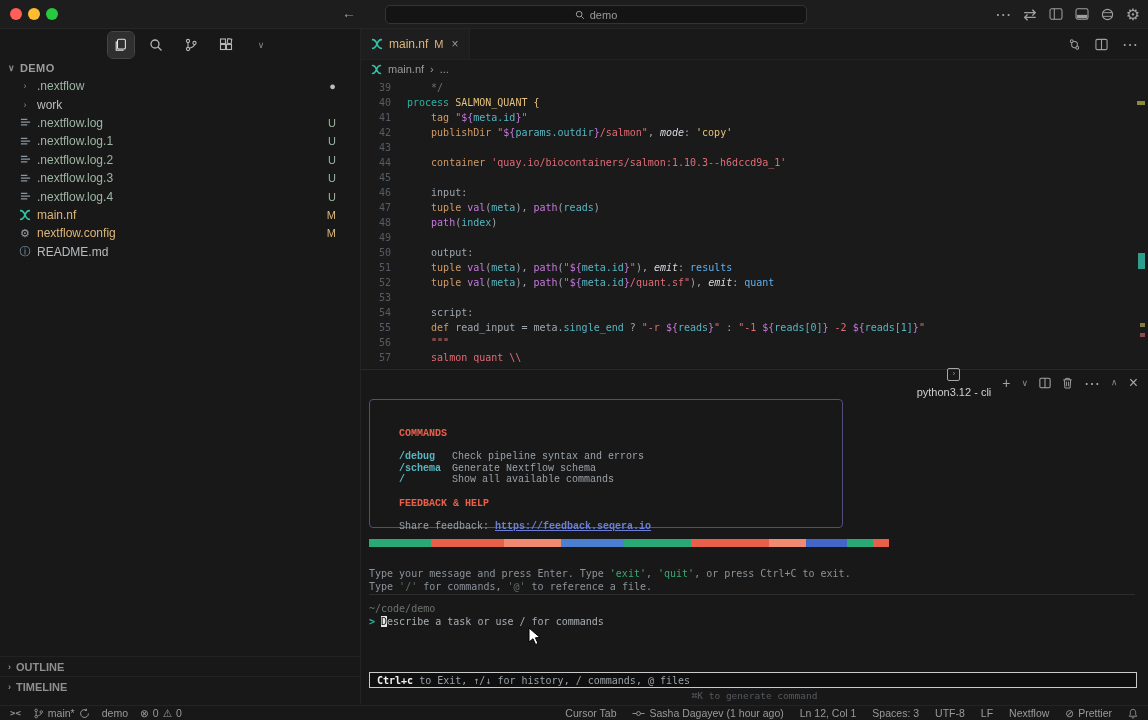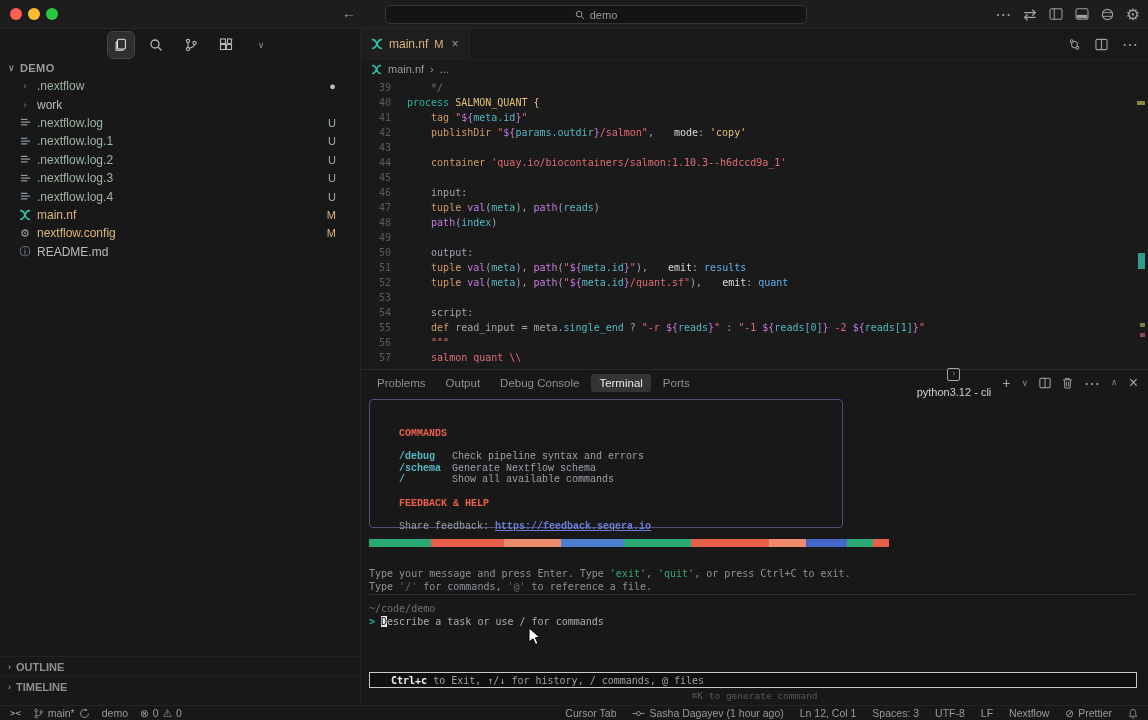--- a/index.html
+++ b/index.html
@@ -35,21 +35,21 @@
   .tab-label{color:#dcb67a;font-size:12px;}
   .tab-dirty{color:#dcb67a;font-size:11px;}
   .tab-close{color:#9a9a9a;font-size:12px;margin-left:2px;}
   .tab-actions{position:absolute;right:10px;top:0;height:30px;display:flex;align-items:center;gap:14px;color:#9f9f9f;}
   .breadcrumb{position:absolute;left:10px;top:34px;display:flex;align-items:center;gap:6px;font-size:11px;color:#9a9a9a;}
   .code{position:absolute;left:0;top:51px;width:787px;height:288px;overflow:hidden;
         font-family:"DejaVu Sans Mono",monospace;font-size:10px;line-height:15px;white-space:pre;}
   .cline{height:15px;display:flex;}
   .cline .ln{width:30px;flex:0 0 30px;text-align:right;color:#565c64;padding-right:16px;}
   .pl{color:#9fa6ad;} .kw{color:#d19a66;} .pk{color:#2bb3a0;} .ty{color:#e5c07b;} .st{color:#e06c75;}
-  .ip{color:#c678dd;} .vr{color:#56b6c2;} .em{color:#d7dae0;margin-left:14px;} .bl{color:#61afef;}
+  .ip{color:#c678dd;} .vr{color:#56b6c2;} .em{color:#d7dae0;font-style:italic;} .bl{color:#61afef;}
   .cm{color:#6a6f77;} .gd{color:#e5c07b;}
   .ruler-mark{position:absolute;right:3px;}
   
   .panel{position:absolute;left:361px;top:369px;width:787px;height:335px;background:#181818;border-top:1px solid #2a2a2a;
          font-family:"DejaVu Sans Mono",monospace;}
   .panel-tabs{position:absolute;left:8px;top:0;height:26px;display:flex;align-items:center;gap:4px;font-family:"Liberation Sans",sans-serif;}
   .ptab{font-size:11.5px;color:#8f8f8f;padding:3px 8px;border-radius:3px;}
   .ptab.active{color:#e8e8e8;background:rgba(255,255,255,.12);}
   .panel-actions{position:absolute;right:10px;top:0;height:26px;display:flex;align-items:center;gap:11px;color:#a6a6a6;font-family:"Liberation Sans",sans-serif;}
   .term-name{display:flex;align-items:center;gap:5px;font-size:11px;color:#cfcfcf;flex-direction:column;}
@@ -66,21 +66,21 @@
     #4d7fd0 37%,#4d7fd0 49%,#2aa876 49%,#2aa876 62%,#e85f4a 62%,#e85f4a 77%,#ef8a70 77%,#ef8a70 84%,
     #4466c8 84%,#4466c8 92%,#2aa876 92%,#2aa876 97%,#e85f4a 97%,#e85f4a 100%);}
   .help-lines{position:absolute;left:8px;top:186px;font-size:10px;line-height:13px;color:#8b9299;margin-top:11px;}
   .hg{color:#3aa871;} .hq{color:#5f6a66;}
   .rule{position:absolute;left:8px;top:224px;width:766px;border-top:1px solid #2e2e2e;}
   .cwd{position:absolute;left:8px;top:233px;font-size:10px;color:#6b7370;text-align:right;}
   .prompt{position:absolute;left:8px;top:246px;font-size:10px;color:#a8aeb4;}
   .prompt .caret{color:#2bb3a0;font-weight:bold;}
   .cursor-block{background:#e6e6e6;color:#111;}
   .bottom-input{position:absolute;left:8px;top:302px;width:768px;height:16px;border:1px solid #c9c9c9;background:#0f0f0f;
-                font-size:10px;line-height:16px;padding-left:21px;box-sizing:border-box;color:#9aa2aa;}
+                font-size:10px;line-height:16px;padding-left:7px;box-sizing:border-box;color:#9aa2aa;}
   .bottom-input b{color:#f0f0f0;}
   .kb-hint{position:absolute;left:0;top:320px;width:787px;text-align:center;font-size:9.5px;color:#55595e;}
   
   .statusbar{position:absolute;left:0;top:705px;width:1148px;height:15px;background:#181818;border-top:1px solid #242424;
              display:flex;align-items:center;justify-content:space-between;font-size:10.5px;color:#9a9a9a;padding:0 10px;box-sizing:border-box;}
   .sb-group{display:flex;align-items:center;gap:12px;}
   .sb-item{display:flex;align-items:center;gap:4px;white-space:nowrap;}
   .mono{font-family:"DejaVu Sans Mono",monospace;}
   .cursor-svg{position:absolute;left:528px;top:627px;}
   svg{vertical-align:middle;}
@@ -285,27 +285,20 @@
       <span>...</span>
     </div>
     <div class="code" id="code"><div class="cline"><span class="ln">39</span><span class="cm">    */</span></div><div class="cline"><span class="ln">40</span><span class="pk">process </span><span class="ty">SALMON_QUANT </span><span class="ty">{</span></div><div class="cline"><span class="ln">41</span><span class="kw">    tag </span><span class="st">"</span><span class="ip">${</span><span class="vr">meta.id</span><span class="ip">}</span><span class="st">"</span></div><div class="cline"><span class="ln">42</span><span class="kw">    publishDir </span><span class="st">"</span><span class="ip">${</span><span class="vr">params.outdir</span><span class="ip">}</span><span class="st">/salmon"</span><span class="pl">, </span><span class="em">mode</span><span class="pl">: </span><span class="gd">'copy'</span></div><div class="cline"><span class="ln">43</span></div><div class="cline"><span class="ln">44</span><span class="kw">    container </span><span class="st">'quay.io/biocontainers/salmon:1.10.3--h6dccd9a_1'</span></div><div class="cline"><span class="ln">45</span></div><div class="cline"><span class="ln">46</span><span class="pl">    input:</span></div><div class="cline"><span class="ln">47</span><span class="kw">    tuple </span><span class="ip">val</span><span class="pl">(</span><span class="vr">meta</span><span class="pl">), </span><span class="ip">path</span><span class="pl">(</span><span class="vr">reads</span><span class="pl">)</span></div><div class="cline"><span class="ln">48</span><span class="ip">    path</span><span class="pl">(</span><span class="vr">index</span><span class="pl">)</span></div><div class="cline"><span class="ln">49</span></div><div class="cline"><span class="ln">50</span><span class="pl">    output:</span></div><div class="cline"><span class="ln">51</span><span class="kw">    tuple </span><span class="ip">val</span><span class="pl">(</span><span class="vr">meta</span><span class="pl">), </span><span class="ip">path</span><span class="pl">(</span><span class="st">"</span><span class="ip">${</span><span class="vr">meta.id</span><span class="ip">}</span><span class="st">"</span><span class="pl">), </span><span class="em">emit</span><span class="pl">: </span><span class="bl">results</span></div><div class="cline"><span class="ln">52</span><span class="kw">    tuple </span><span class="ip">val</span><span class="pl">(</span><span class="vr">meta</span><span class="pl">), </span><span class="ip">path</span><span class="pl">(</span><span class="st">"</span><span class="ip">${</span><span class="vr">meta.id</span><span class="ip">}</span><span class="st">/quant.sf"</span><span class="pl">), </span><span class="em">emit</span><span class="pl">: </span><span class="bl">quant</span></div><div class="cline"><span class="ln">53</span></div><div class="cline"><span class="ln">54</span><span class="pl">    script:</span></div><div class="cline"><span class="ln">55</span><span class="kw">    def </span><span class="pl">read_input = meta.</span><span class="vr">single_end</span><span class="pl"> ? </span><span class="st">"-r </span><span class="ip">${</span><span class="vr">reads</span><span class="ip">}</span><span class="st">"</span><span class="pl"> : </span><span class="st">"-1 </span><span class="ip">${</span><span class="vr">reads[0]</span><span class="ip">}</span><span class="st"> -2 </span><span class="ip">${</span><span class="vr">reads[1]</span><span class="ip">}</span><span class="st">"</span></div><div class="cline"><span class="ln">56</span><span class="st">    """</span></div><div class="cline"><span class="ln">57</span><span class="st">    salmon quant \\</span></div></div>
     <div class="ruler-mark" style="top:72px;width:8px;height:4px;background:#8a8a3a;"></div>
     <div class="ruler-mark" style="top:224px;width:7px;height:16px;background:#2f9e8c;"></div>
     <div class="ruler-mark" style="top:294px;width:5px;height:4px;background:#7c7c44;"></div>
     <div class="ruler-mark" style="top:304px;width:5px;height:4px;background:#8c4a54;"></div>
   </div>
 
   <div class="panel">
-    <div class="panel-tabs" id="panel-tabs">
-        <div class="ptab">Problems</div>
-        <div class="ptab">Output</div>
-        <div class="ptab">Debug Console</div>
-        <div class="ptab active">Terminal</div>
-        <div class="ptab">Ports</div>
-      </div>
     <div class="panel-actions">
       <span class="term-name">
         <span class="term-glyph">›</span>
         <span>python3.12 - cli</span>
       </span>
       <span style="font-size:14px;">+</span>
       <span class="chev">∨</span>
       <svg width="12" height="12" viewBox="0 0 14 14">
           <rect x="1" y="1.5" width="12" height="11" rx="1.5" fill="none" stroke="currentColor" stroke-width="1.2"></rect>
           <line x1="7" y1="1.5" x2="7" y2="12.5" stroke="currentColor" stroke-width="1.2"></line>

